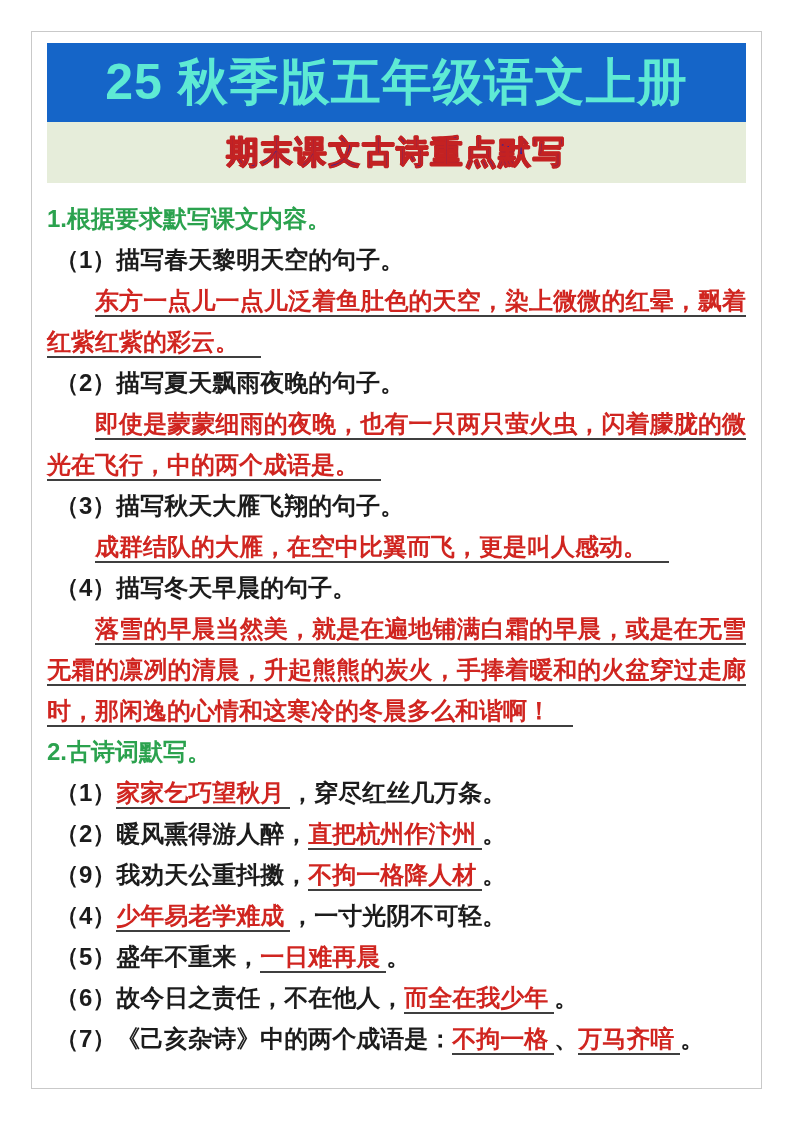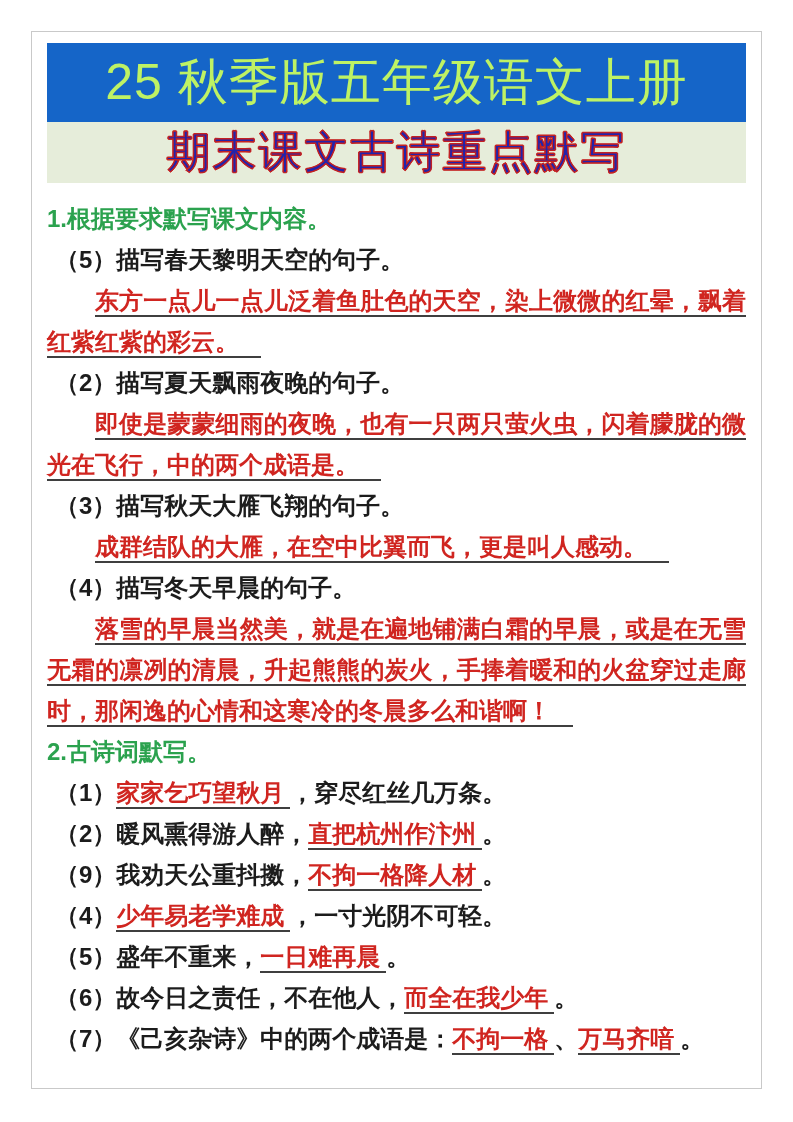--- a/index.html
+++ b/index.html
@@ -19,28 +19,28 @@
   .sheet{
     position:absolute;left:31px;top:31px;width:731px;height:1058px;
     background:#ffffff;border:1px solid var(--sheet-border);
     padding:11px 15px 0 15px;
   }
   .banner-blue{
     width:100%;height:79px;background:var(--banner-blue);
     display:flex;align-items:center;justify-content:center;
   }
   .banner-blue .title{
-    color:#bef264;font-size:50px;font-weight:400;letter-spacing:1px;white-space:nowrap;text-align:center;
+    color:#5eead4;font-size:50px;font-weight:700;letter-spacing:1px;white-space:nowrap;text-align:center;
   }
   .banner-green{
     width:100%;height:61px;background:var(--banner-green-bg);
     display:flex;align-items:center;justify-content:center;
   }
   .banner-green .subtitle{
-    color:var(--subtitle-blue);font-size:44px;font-weight:400;letter-spacing:2px;
+    color:var(--subtitle-blue);font-size:32px;font-weight:700;letter-spacing:2px;
     -webkit-text-stroke:1px var(--subtitle-outline-red);
     text-shadow:1px 0 0 var(--subtitle-outline-red),-1px 0 0 var(--subtitle-outline-red),
                 0 1px 0 var(--subtitle-outline-red),0 -1px 0 var(--subtitle-outline-red);
   }
   .content{
     margin-top:15px;font-size:24px;font-weight:700;line-height:41px;color:var(--text-black);
   }
   .sec-heading{color:var(--heading-green);}
   .question{padding-left:8px;}
   .answer{
@@ -68,21 +68,21 @@
 
   <div class="banner-green">
     <div class="subtitle">期末课文古诗重点默写</div>
   </div>
 
   <div class="content">
 
     <div class="sec-heading">1.根据要求默写课文内容。</div>
 
     <div>
-      <p class="question">（5）描写春天黎明天空的句子。</p>
+      <p class="question">（1）描写春天黎明天空的句子。</p>
       <p class="answer"><span class="uline">东方一点儿一点儿泛着鱼肚色的天空，染上微微的红晕，飘着红紫红紫的彩云。</span></p>
     </div>
 
     <div>
       <p class="question">（2）描写夏天飘雨夜晚的句子。</p>
       <p class="answer"><span class="uline">即使是蒙蒙细雨的夜晚，也有一只两只萤火虫，闪着朦胧的微光在飞行，中的两个成语是。</span></p>
     </div>
 
     <div>
       <p class="question">（3）描写秋天大雁飞翔的句子。</p>

